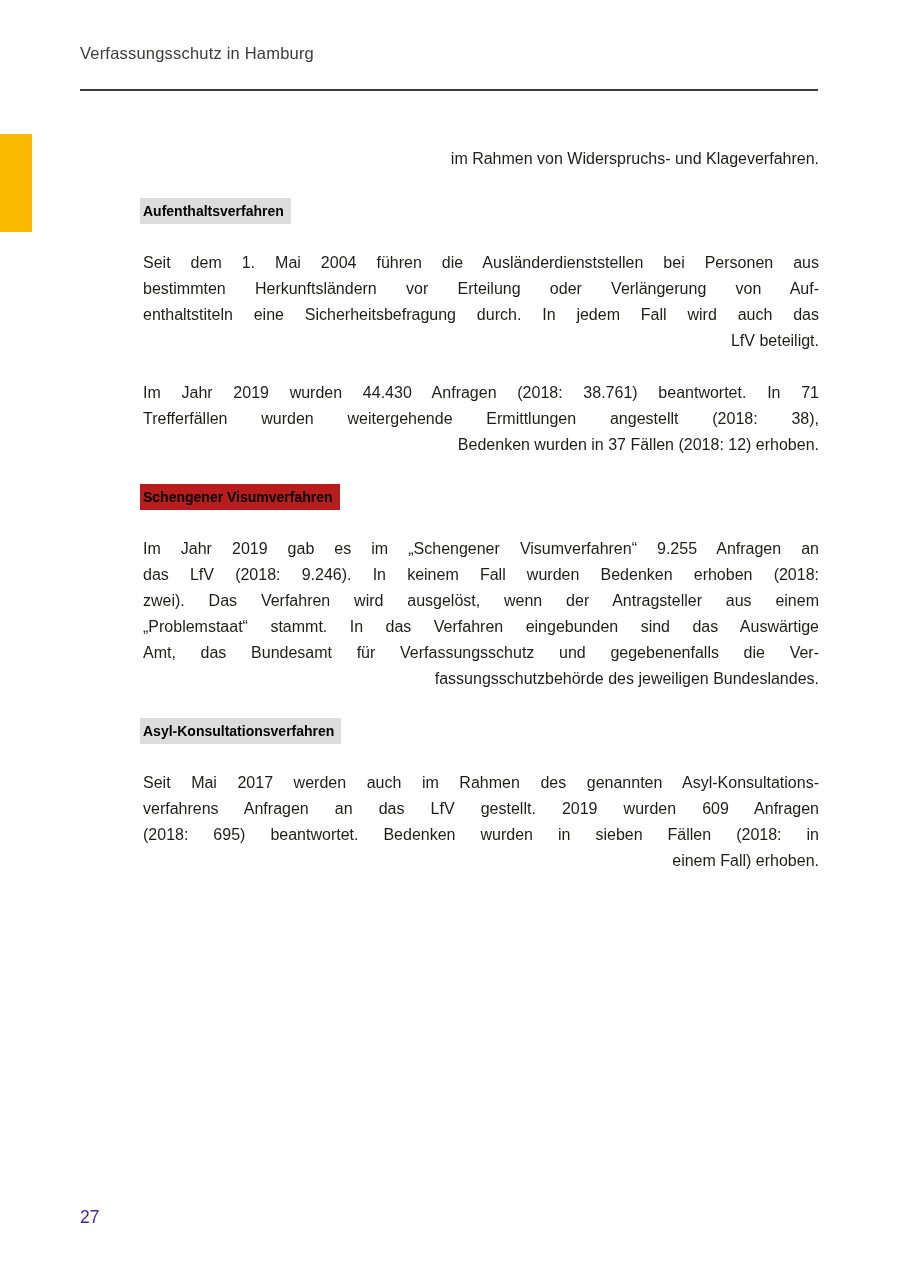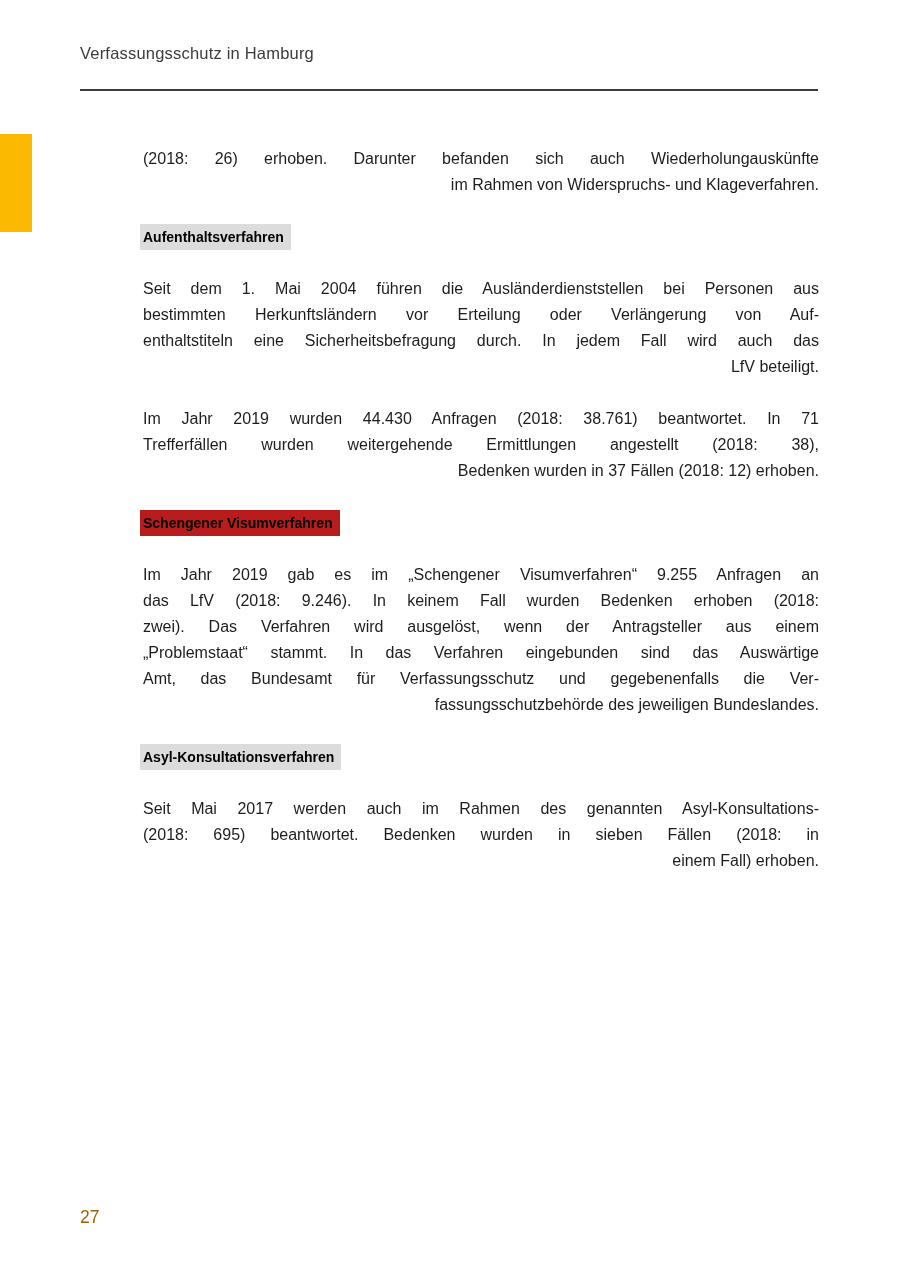--- a/index.html
+++ b/index.html
@@ -74,34 +74,33 @@
     padding: 2px 7px 2px 3px;
     margin-left: -3px;
     color: #000;
   }
 
   .page-number {
     position: absolute;
     left: 80px;
     top: 1207px;
     font-size: 17.5px;
-    color: #a16207;
+    color: #4c1d95;
   }
 </style>
 </head>
 <body>
 
 <div class="running-header">Verfassungsschutz in Hamburg</div>
 <div class="header-rule"></div>
 <div class="chapter-tab" style="background: rgb(251, 186, 0);"></div>
 
 <div class="content">
 
   <div class="para">
-    <div class="jl">(2018: 26) erhoben. Darunter befanden sich auch Wiederholungauskünfte</div>
     <div class="ll">im Rahmen von Widerspruchs- und Klageverfahren.</div>
   </div>
 
   <div class="heading-wrap">
     <span class="section-heading" style="background: rgb(220, 220, 220);">Aufenthaltsverfahren</span>
   </div>
   <div class="para">
     <div class="jl">Seit dem 1. Mai 2004 führen die Ausländerdienststellen bei Personen aus</div>
     <div class="jl">bestimmten Herkunftsländern vor Erteilung oder Verlängerung von Auf-</div>
     <div class="jl">enthaltstiteln eine Sicherheitsbefragung durch. In jedem Fall wird auch das</div>
@@ -123,19 +122,20 @@
     <div class="jl">„Problemstaat“ stammt. In das Verfahren eingebunden sind das Auswärtige</div>
     <div class="jl">Amt, das Bundesamt für Verfassungsschutz und gegebenenfalls die Ver-</div>
     <div class="ll">fassungsschutzbehörde des jeweiligen Bundeslandes.</div>
   </div>
 
   <div class="heading-wrap">
     <span class="section-heading" style="background: rgb(220, 220, 220);">Asyl-Konsultationsverfahren</span>
   </div>
   <div class="para">
     <div class="jl">Seit Mai 2017 werden auch im Rahmen des genannten Asyl-Konsultations-</div>
+    <div class="jl">verfahrens Anfragen an das LfV gestellt. 2019 wurden 609 Anfragen</div>
     <div class="jl">(2018: 695) beantwortet. Bedenken wurden in sieben Fällen (2018: in</div>
     <div class="ll">einem Fall) erhoben.</div>
   </div>
 
 </div>
 
 <div class="page-number">27</div>
 
 </body></html>

